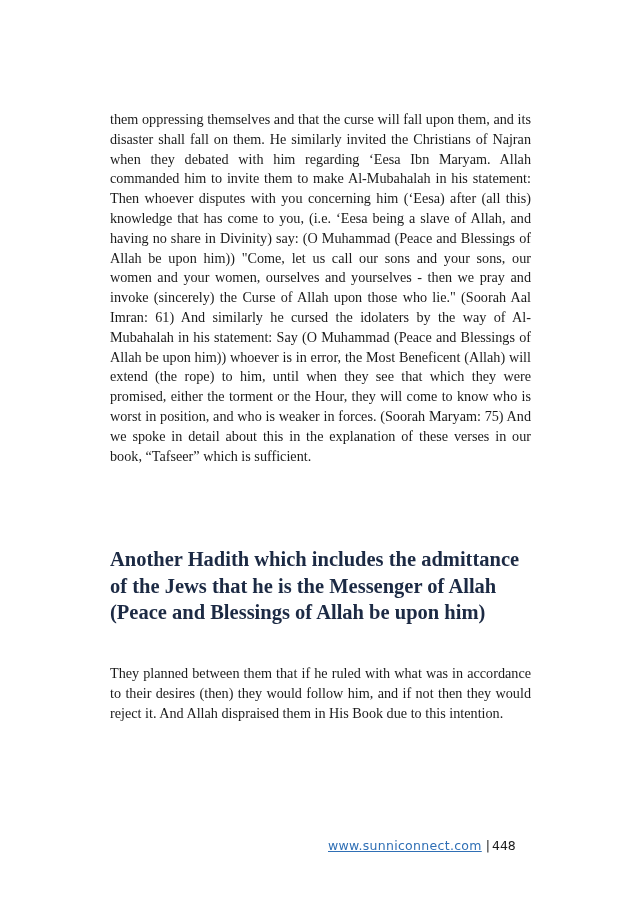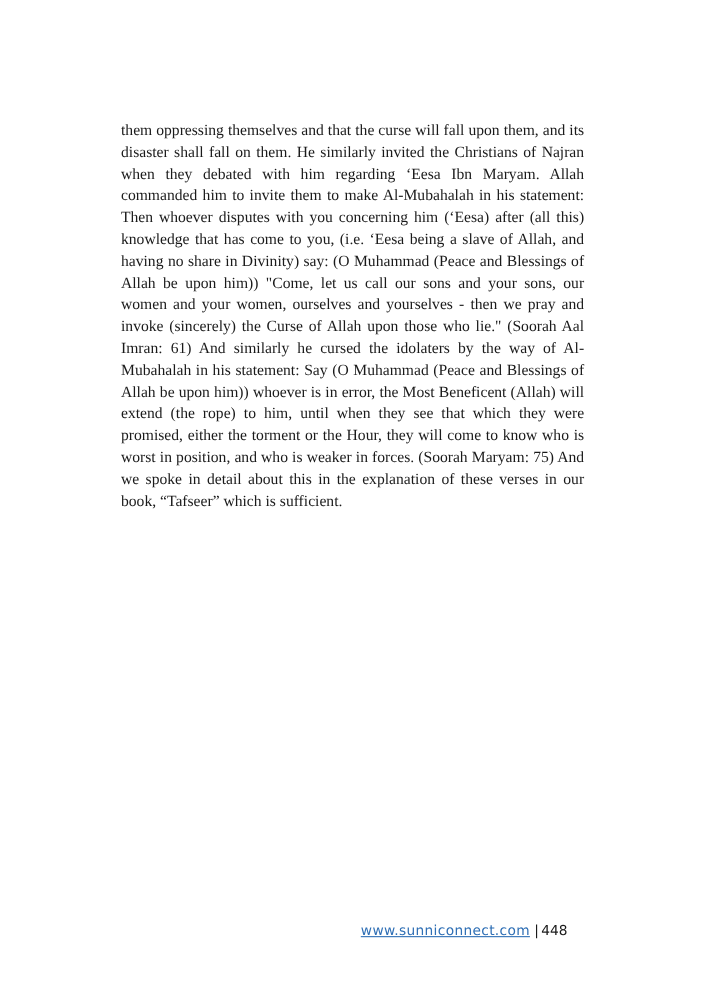--- a/index.html
+++ b/index.html
@@ -67,18 +67,20 @@
       margin-left: 4px;
       margin-right: 2px;
     }
   </style>
 </head>
 <body>
 
 <div class="page">
   <p id="para1" class="body-text">them oppressing themselves and that the curse will fall upon them, and its disaster shall fall on them. He similarly invited the Christians of Najran when they debated with him regarding ‘Eesa Ibn Maryam. Allah commanded him to invite them to make Al-Mubahalah in his statement: Then whoever disputes with you concerning him (‘Eesa) after (all this) knowledge that has come to you, (i.e. ‘Eesa being a slave of Allah, and having no share in Divinity) say: (O Muhammad (Peace and Blessings of Allah be upon him)) "Come, let us call our sons and your sons, our women and your women, ourselves and yourselves - then we pray and invoke (sincerely) the Curse of Allah upon those who lie." (Soorah Aal Imran: 61) And similarly he cursed the idolaters by the way of Al-Mubahalah in his statement: Say (O Muhammad (Peace and Blessings of Allah be upon him)) whoever is in error, the Most Beneficent (Allah) will extend (the rope) to him, until when they see that which they were promised, either the torment or the Hour, they will come to know who is worst in position, and who is weaker in forces. (Soorah Maryam: 75) And we spoke in detail about this in the explanation of these verses in our book, “Tafseer” which is sufficient.</p>
 
+  <h2 class="heading">Another Hadith which includes the admittance of the Jews that he is the Messenger of Allah (Peace and Blessings of Allah be upon him)</h2>
 
+  <p id="para2" class="body-text">They planned between them that if he ruled with what was in accordance to their desires (then) they would follow him, and if not then they would reject it. And Allah dispraised them in His Book due to this intention.</p>
 
   <div class="footer">
     <a>www.sunniconnect.com</a><span class="sep">|</span><span>448</span>
   </div>
 </div>
 
 </body></html>

